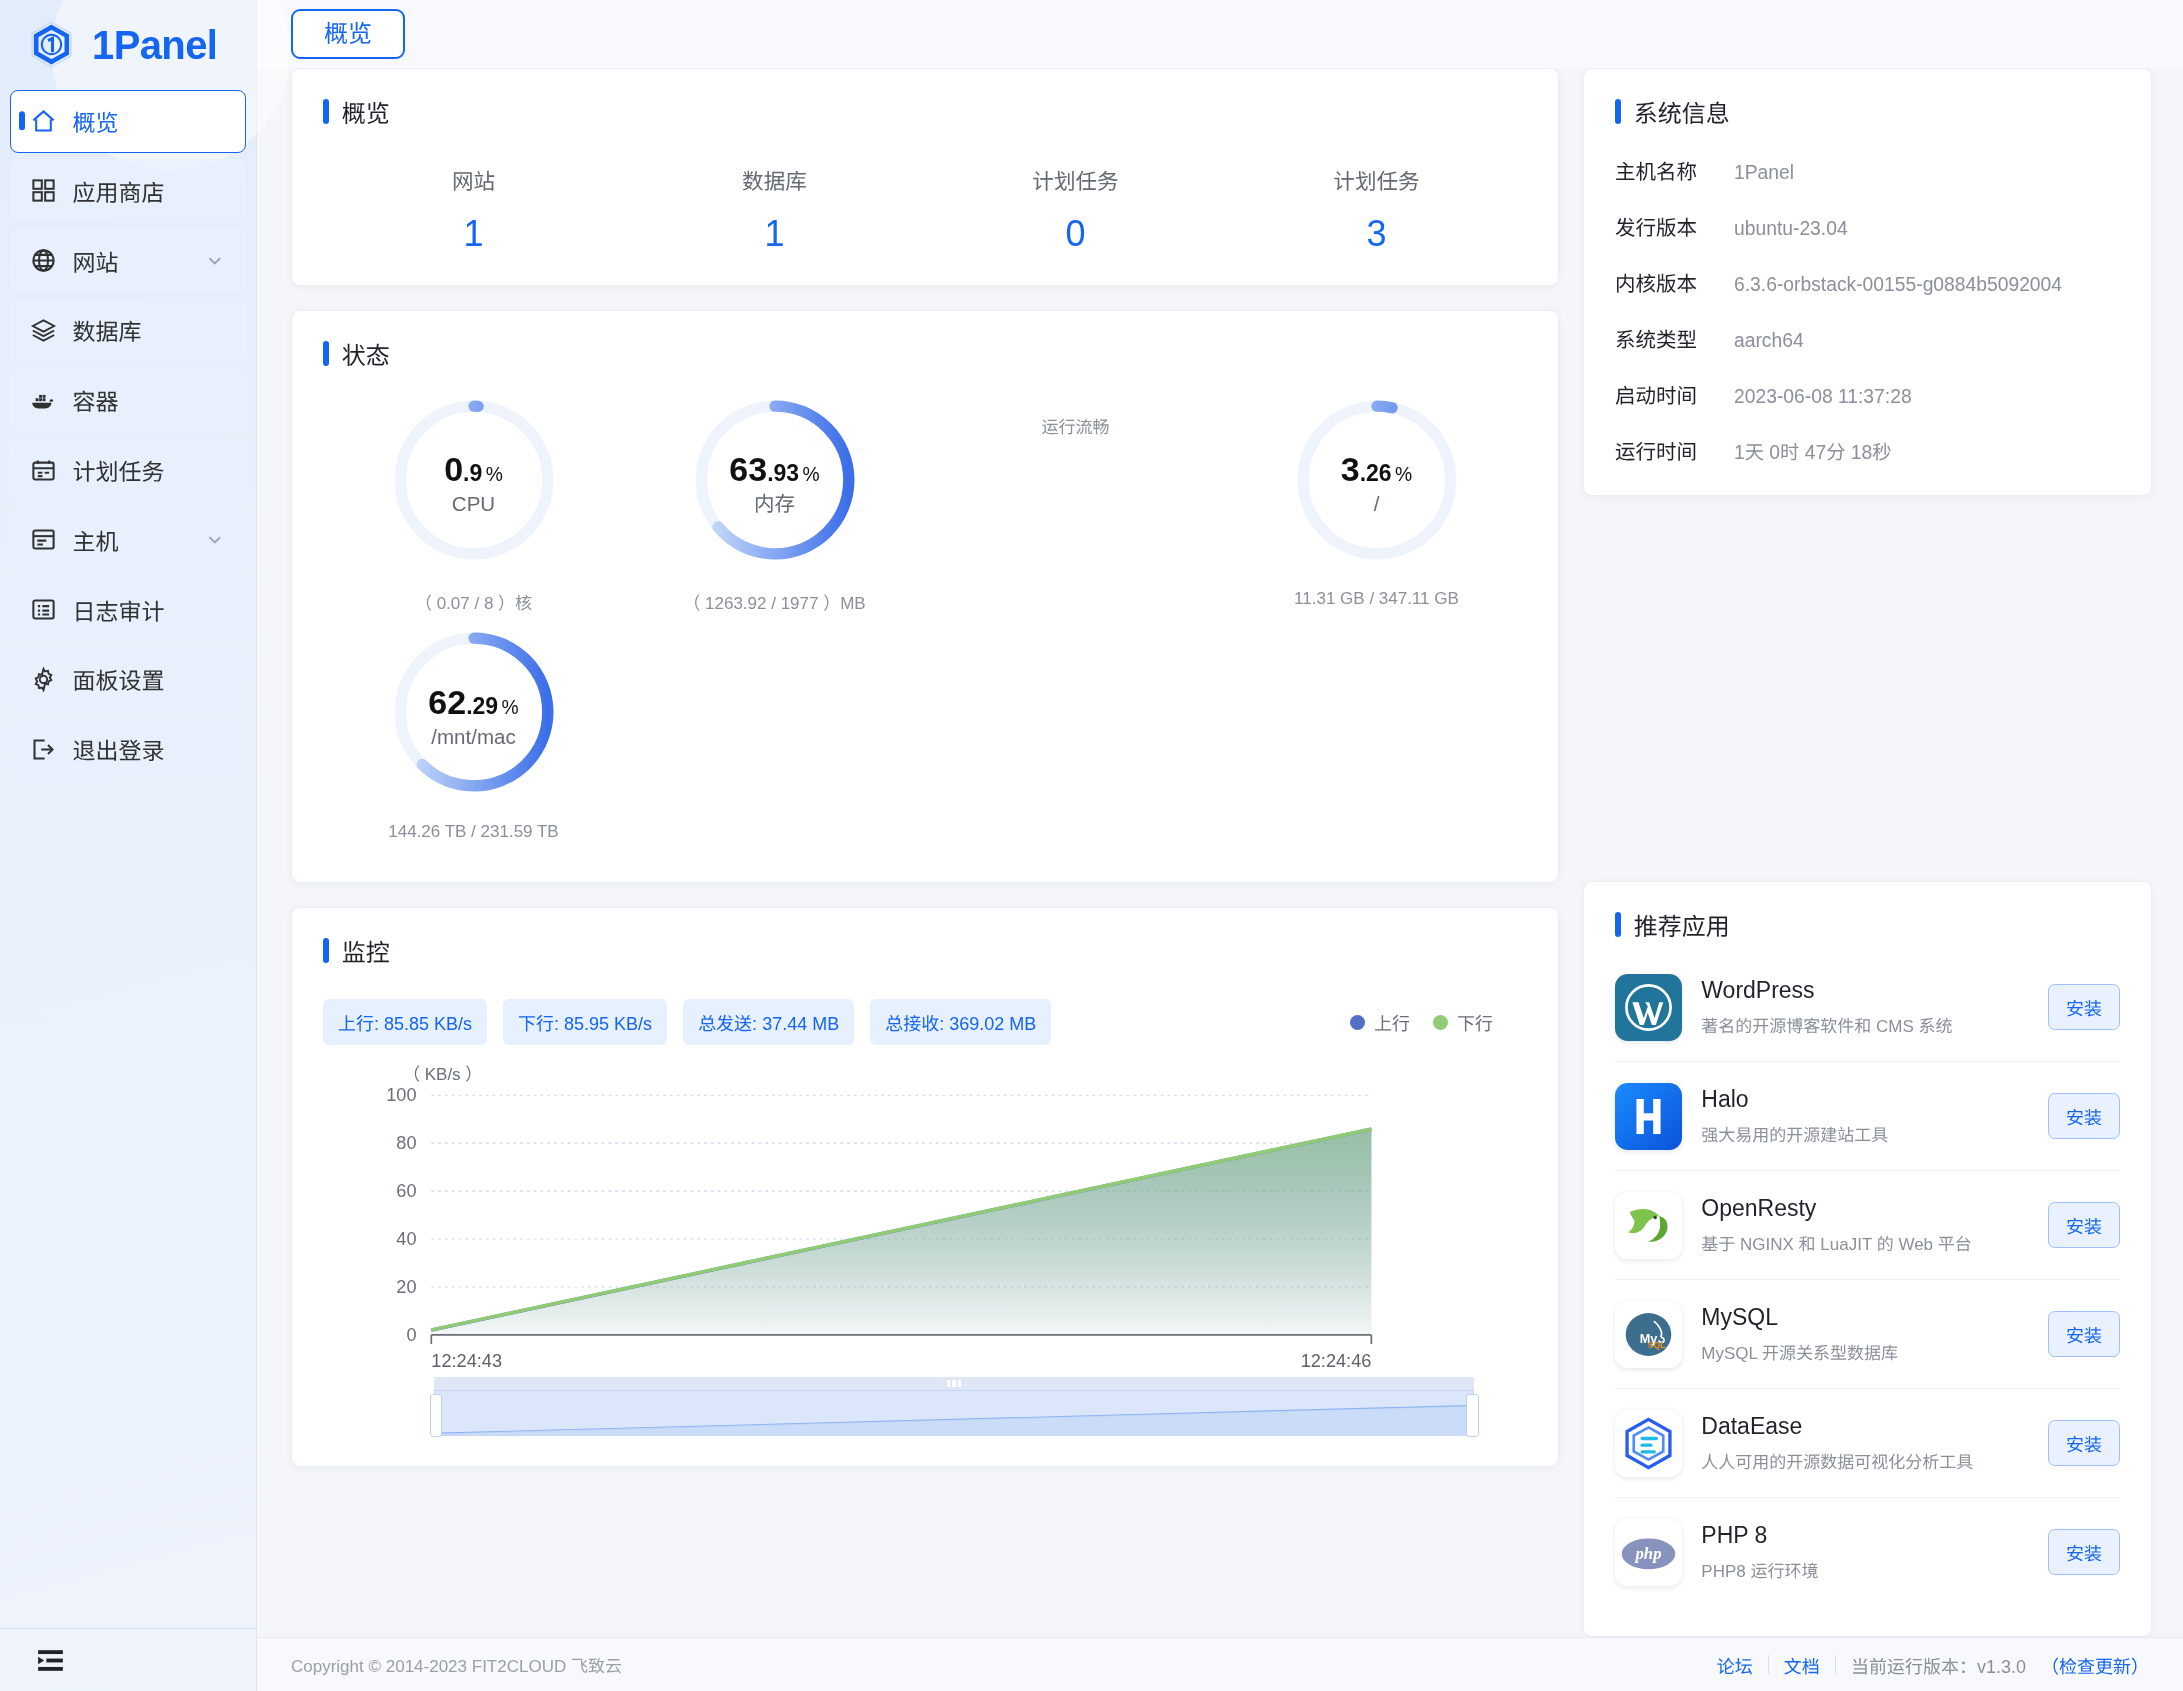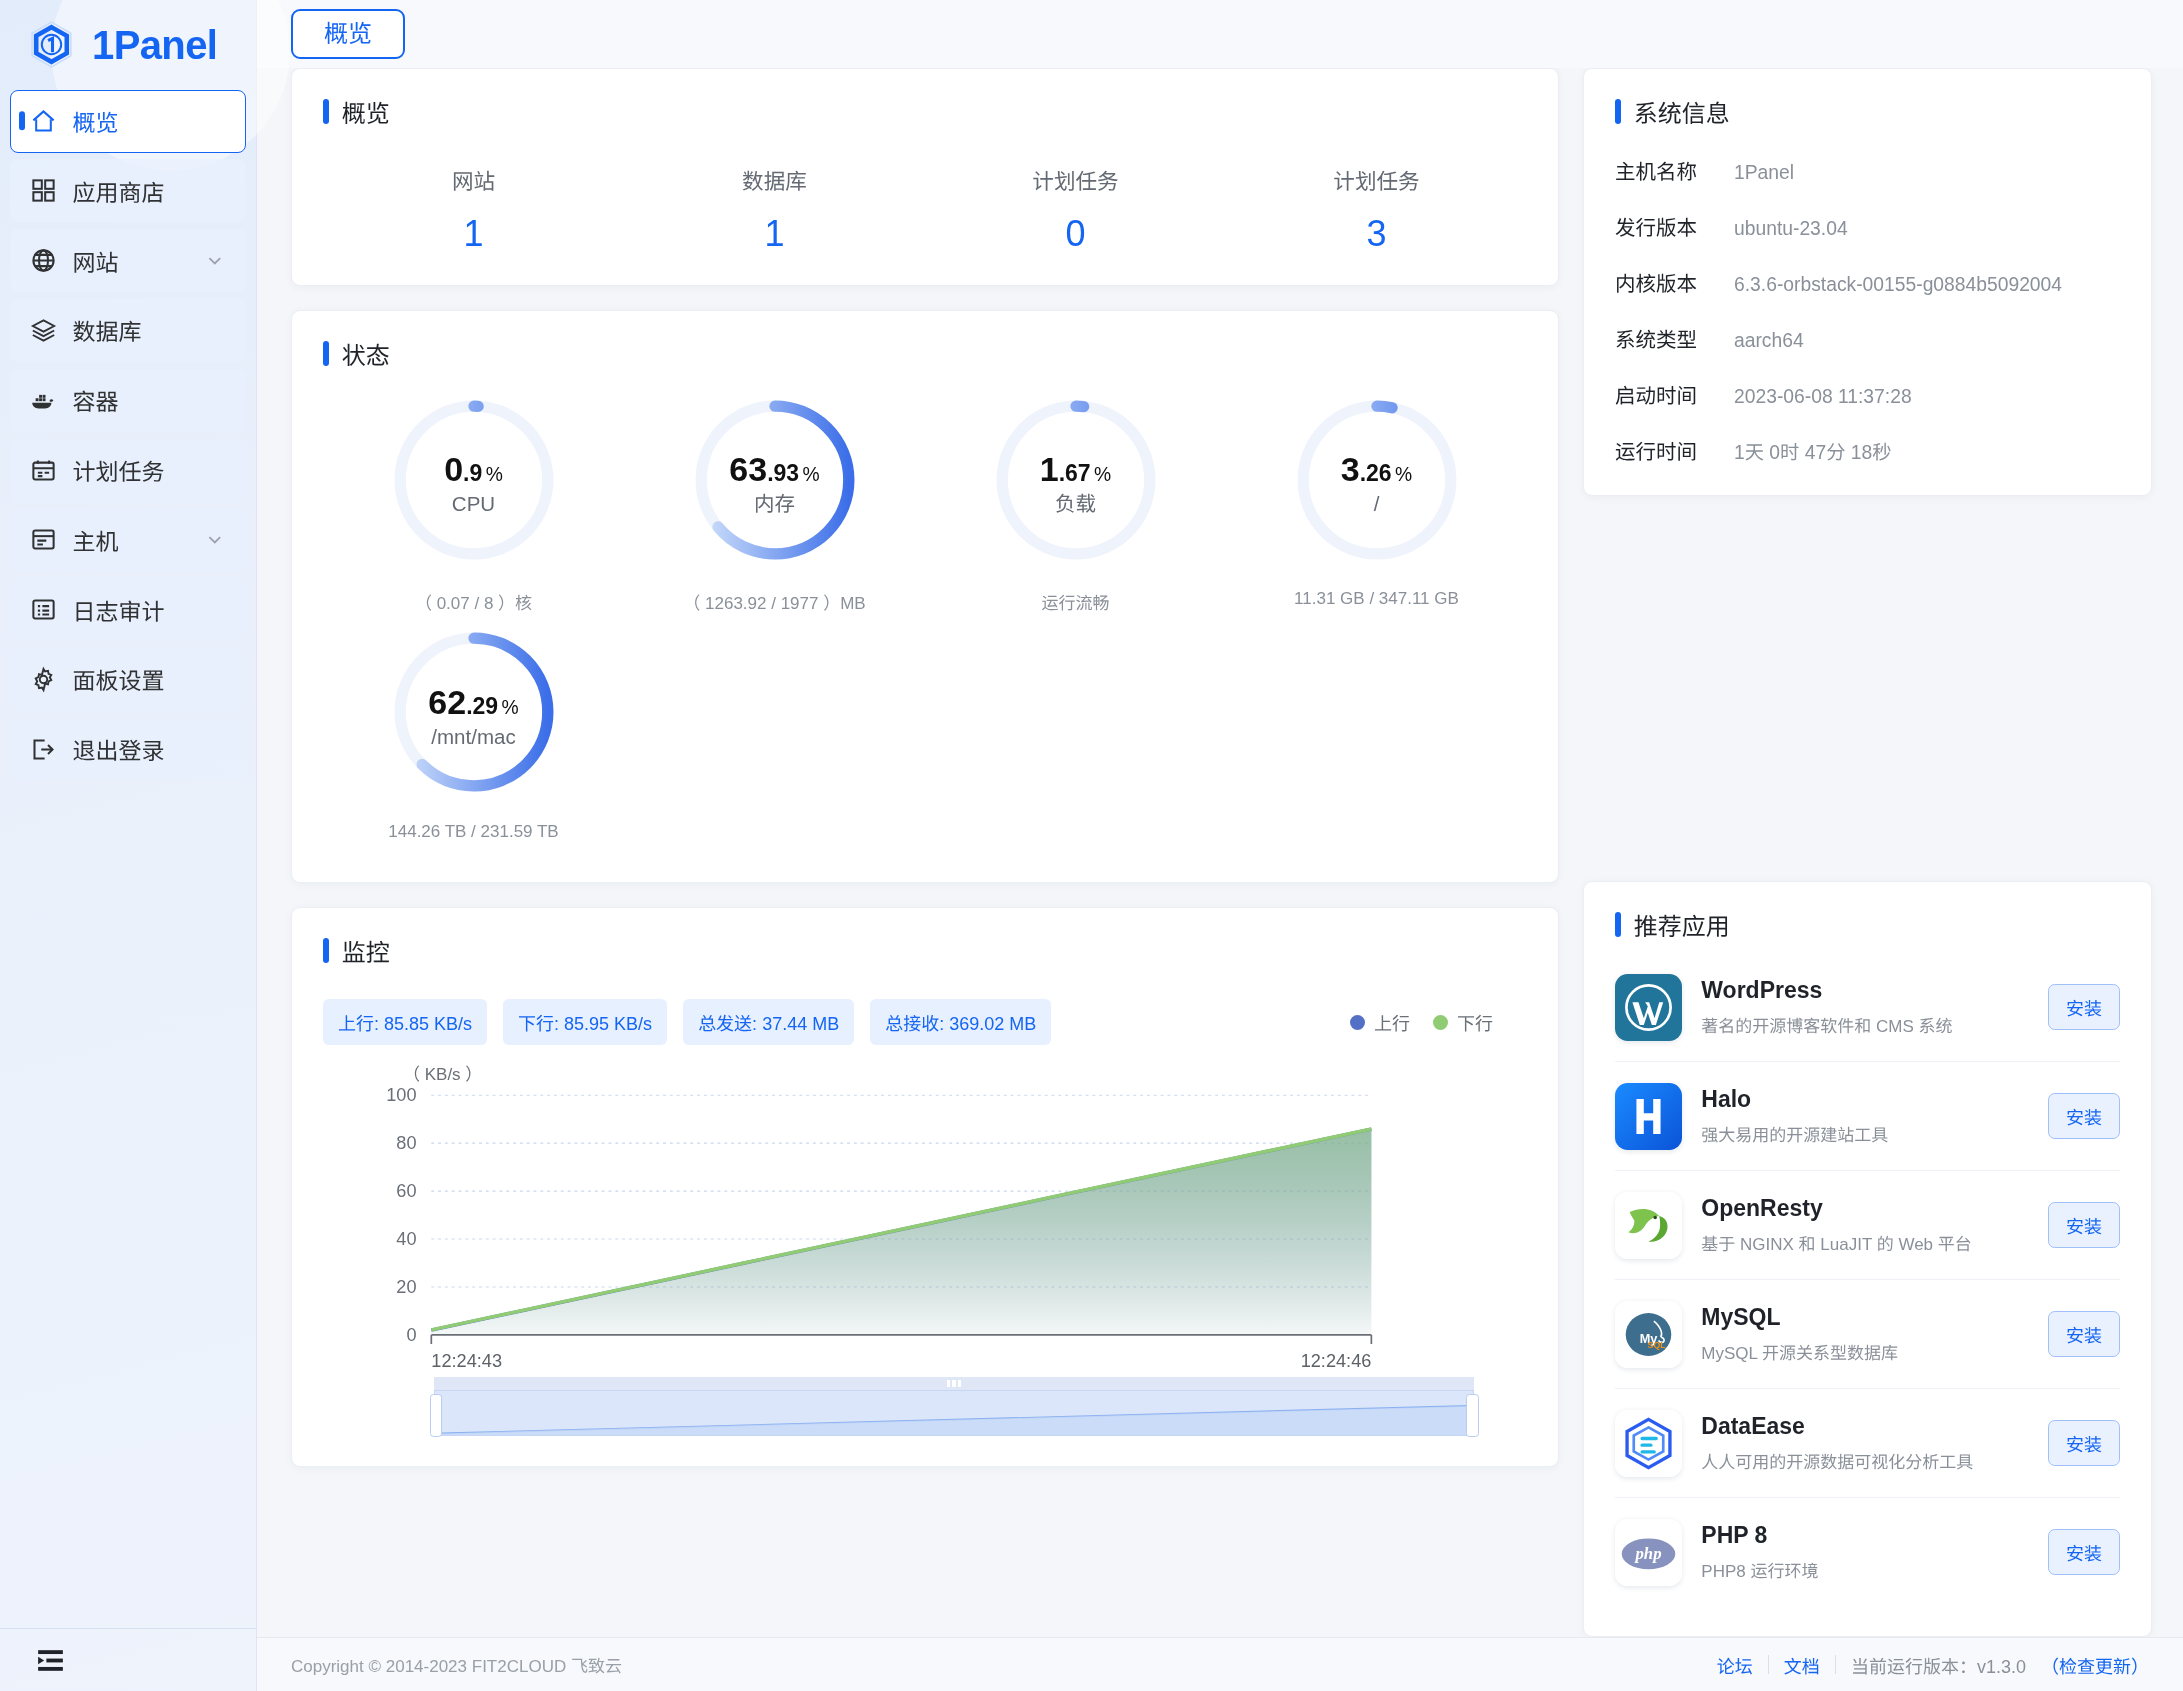--- a/index.html
+++ b/index.html
@@ -146,21 +146,21 @@
   
   .app-list{margin-top:11.4px;}
   .app-item{display:flex;align-items:center;gap:19.3px;padding:20.5px 0;border-bottom:0.6px solid #eef1f5;}
   .app-item:last-child{border-bottom:none;}
   .app-icon{
     width:67px;height:67px;flex:0 0 67px;border-radius:12.5px;background:#fff;
     box-shadow:0 1.1px 5.7px rgba(20,40,80,.10);display:flex;align-items:center;justify-content:center;overflow:hidden;
   }
   .app-icon svg{width:67px;height:67px;display:block;}
   .app-meta{flex:1;min-width:0;}
-  .app-name{font-size:23px;color:#1f2329;font-weight:700;}
+  .app-name{font-size:23px;color:#1f2329;font-weight:400;}
   .app-desc{font-size:17px;color:#8a9099;margin-top:8px;}
   .btn-install{
     border:1.1px solid #9fc0fb;background:#e9f1ff;color:#1565f3;
     font-size:18px;padding:9px 17px;border-radius:6.8px;cursor:pointer;white-space:nowrap;
     font-family:inherit;
   }
 
   
   .footer{
     height:54px;display:flex;align-items:center;justify-content:space-between;
@@ -401,36 +401,20 @@
                     <circle cx="155" cy="155" r="130" fill="none" stroke="url(#gg1)" stroke-width="20" stroke-linecap="round" stroke-dasharray="522.2 294.6"></circle>
                   </svg>
                   <div class="ring-center">
                     <div class="ring-val">63<span class="dec">.93</span><span class="pct">%</span></div>
                     <div class="ring-name">内存</div>
                   </div>
                 </div>
                 <div class="gauge-sub">（ 1263.92 / 1977 ）MB</div>
               </div>
               <div class="gauge">
-                <div class="ring">
-                  <svg viewBox="0 0 310 310">
-                    <defs>
-                      <linearGradient id="gg2" x1="0" y1="0" x2="0" y2="1">
-                        <stop offset="0%" stop-color="#cfe0fb"></stop>
-                        <stop offset="100%" stop-color="#3b6ee8"></stop>
-                      </linearGradient>
-                    </defs>
-                    <circle cx="155" cy="155" r="130" fill="none" stroke="#eef3fc" stroke-width="20"></circle>
-                    <circle cx="155" cy="155" r="130" fill="none" stroke="url(#gg2)" stroke-width="20" stroke-linecap="round" stroke-dasharray="13.6 803.2"></circle>
-                  </svg>
-                  <div class="ring-center">
-                    <div class="ring-val">1<span class="dec">.67</span><span class="pct">%</span></div>
-                    <div class="ring-name">负载</div>
-                  </div>
-                </div>
                 <div class="gauge-sub">运行流畅</div>
               </div>
               <div class="gauge">
                 <div class="ring">
                   <svg viewBox="0 0 310 310">
                     <defs>
                       <linearGradient id="gg3" x1="0" y1="0" x2="0" y2="1">
                         <stop offset="0%" stop-color="#cfe0fb"></stop>
                         <stop offset="100%" stop-color="#3b6ee8"></stop>
                       </linearGradient>

